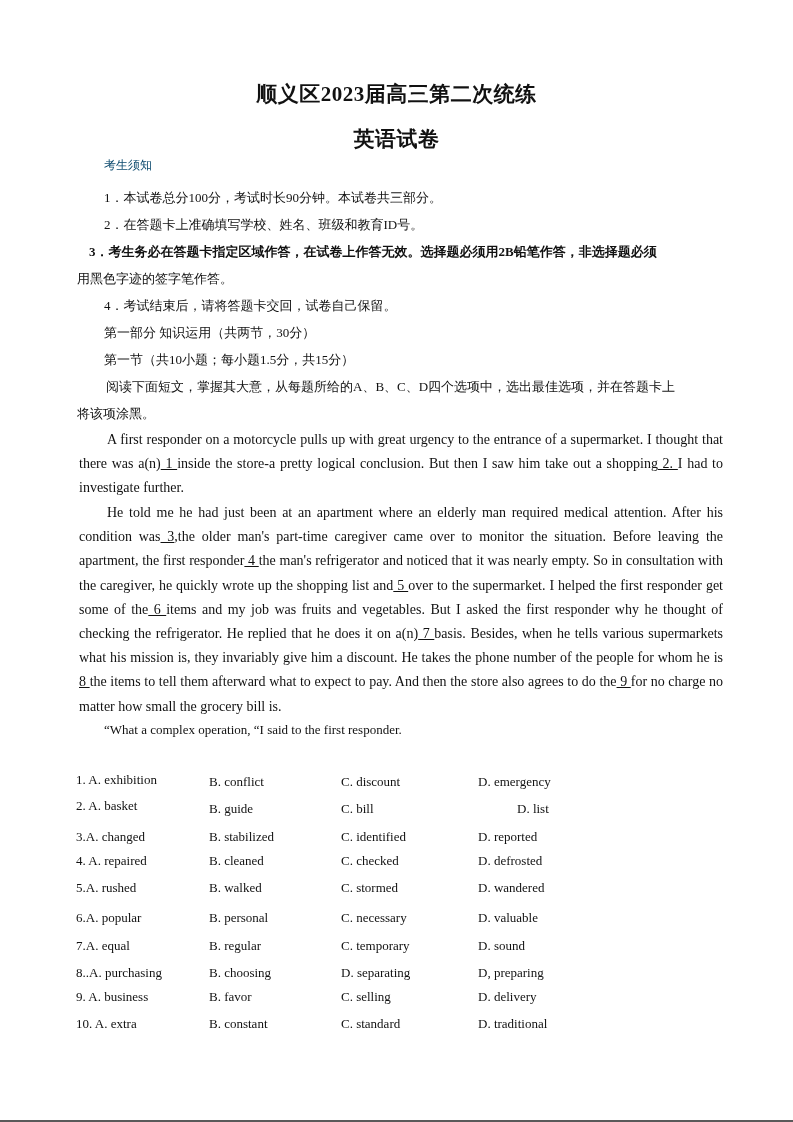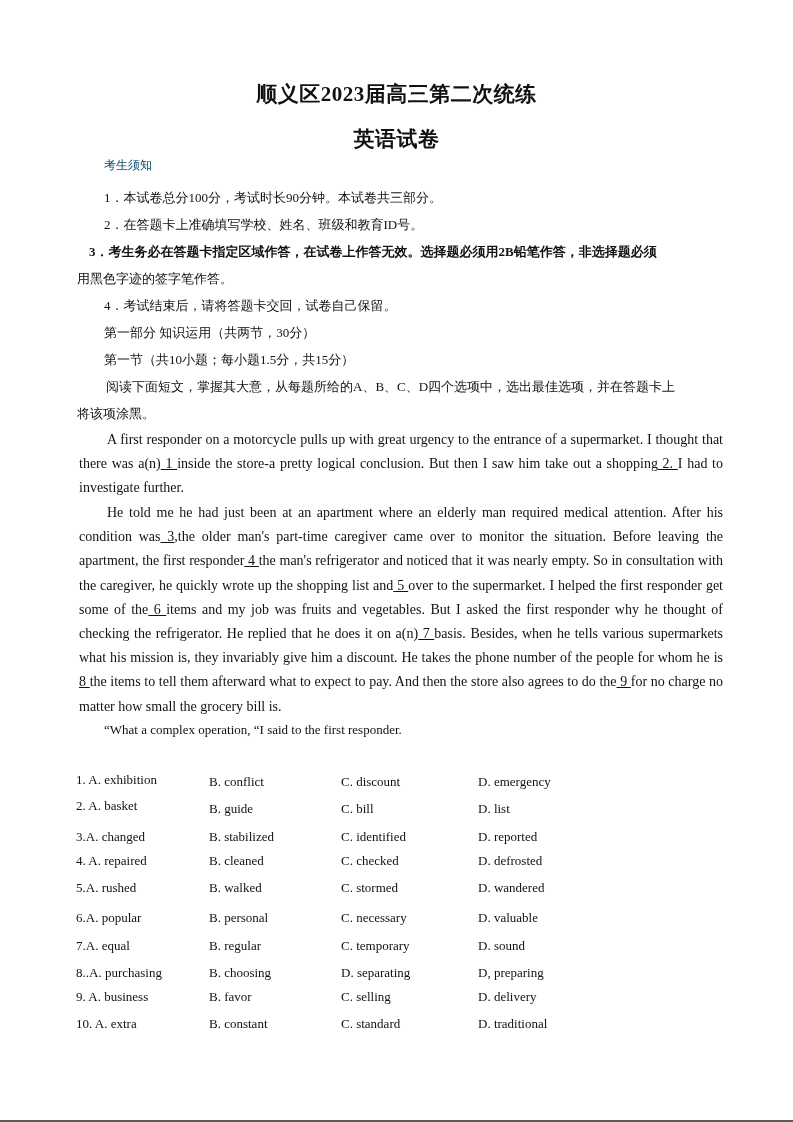--- a/index.html
+++ b/index.html
@@ -64,21 +64,21 @@
     <div class="opt-row" style="top:772px;">
       <span class="opt c0">1. A. exhibition</span>
       <span class="opt c1" style="top:2px;">B. conflict</span>
       <span class="opt c2" style="top:2px;">C. discount</span>
       <span class="opt c3" style="top:2px;">D. emergency</span>
     </div>
     <div class="opt-row" style="top:798px;text-decoration:underline;">
       <span class="opt c0">2.  A. basket</span>
       <span class="opt c1" style="top:3px;">B. guide</span>
       <span class="opt c2" style="top:3px;">C. bill</span>
-      <span class="opt c3" style="top:3px;">D. list</span>
+      <span class="opt c3" style="top:3px;margin-left:39px;">D. list</span>
     </div>
     <div class="opt-row" style="top:829px;">
       <span class="opt c0">3.A. changed</span>
       <span class="opt c1">B. stabilized</span>
       <span class="opt c2">C. identified</span>
       <span class="opt c3">D. reported</span>
     </div>
     <div class="opt-row" style="top:853px;">
       <span class="opt c0">4. A. repaired</span>
       <span class="opt c1">B. cleaned</span>

